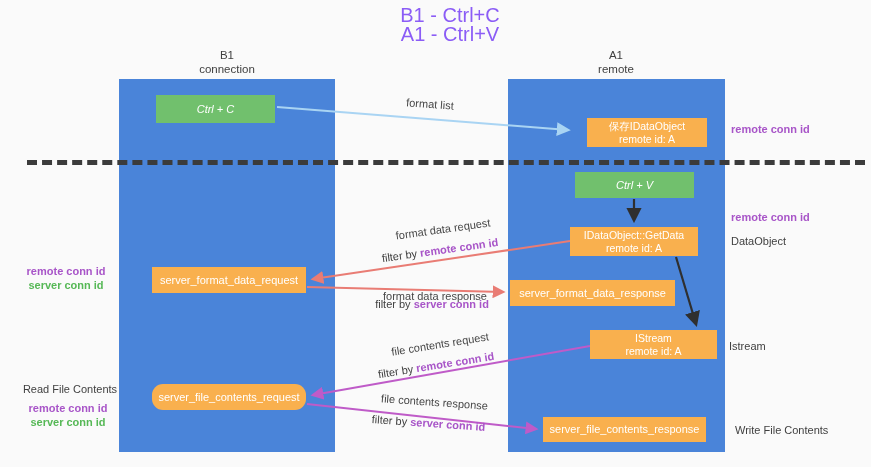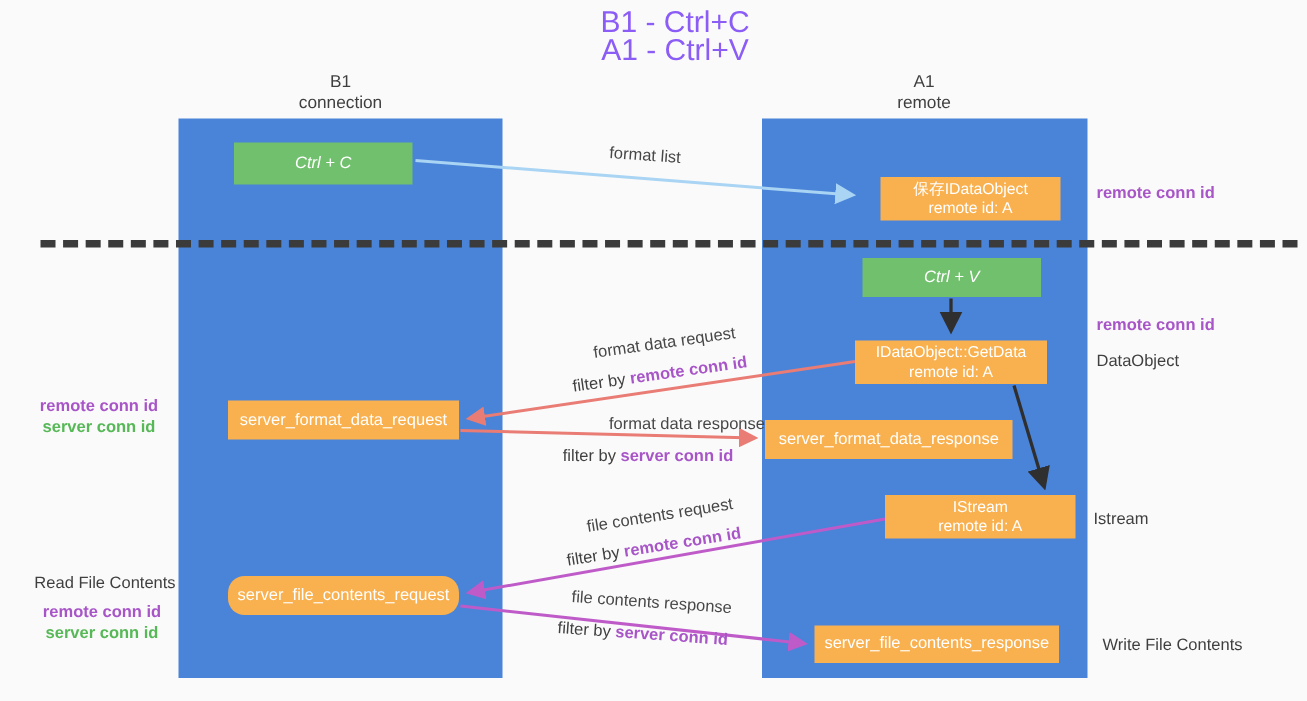--- a/index.html
+++ b/index.html
@@ -115,21 +115,21 @@
     </div>
   </div>
 
   <div class="edge-label" style="left:385px;top:98px;width:90px;transform:rotate(4deg);">format list</div>
 
   <div class="edge-label" style="left:383px;top:223px;width:120px;transform:rotate(-8deg);">format data request</div>
   <div class="edge-label" style="left:370px;top:244px;width:140px;transform:rotate(-8deg);">
     <span class="dark">filter by </span><span class="purple">remote conn id</span>
   </div>
 
-  <div class="edge-label" style="left:380px;top:277px;width:110px;margin-left:23px;">format data response</div>
+  <div class="edge-label" style="left:380px;top:290px;width:110px;">format data response</div>
   <div class="edge-label" style="left:372px;top:298px;width:120px;">
     <span class="dark">filter by </span><span class="purple">server conn id</span>
   </div>
 
   <div class="edge-label" style="left:380px;top:338px;width:120px;transform:rotate(-9deg);">file contents request</div>
   <div class="edge-label" style="left:366px;top:359px;width:140px;transform:rotate(-9deg);">
     <span class="dark">filter by </span><span class="purple">remote conn id</span>
   </div>
 
   <div class="edge-label" style="left:372px;top:396px;width:125px;transform:rotate(4deg);">file contents response</div>

